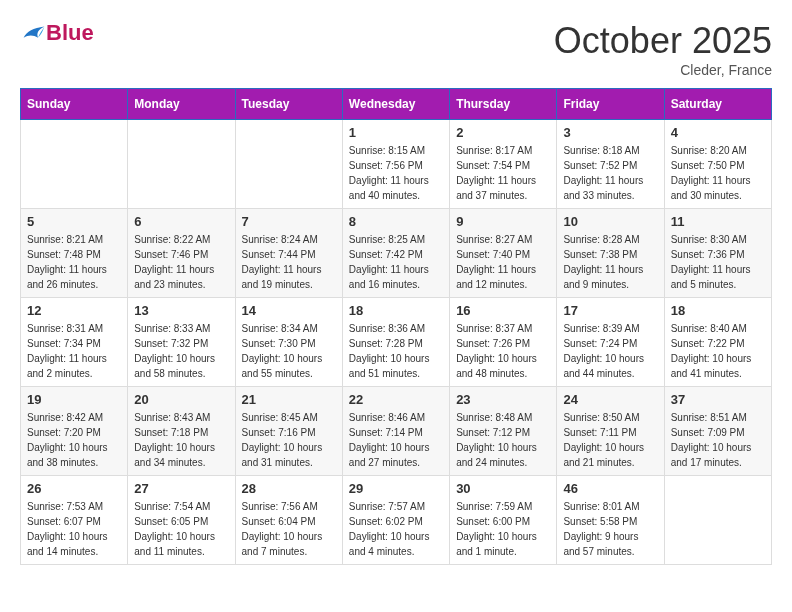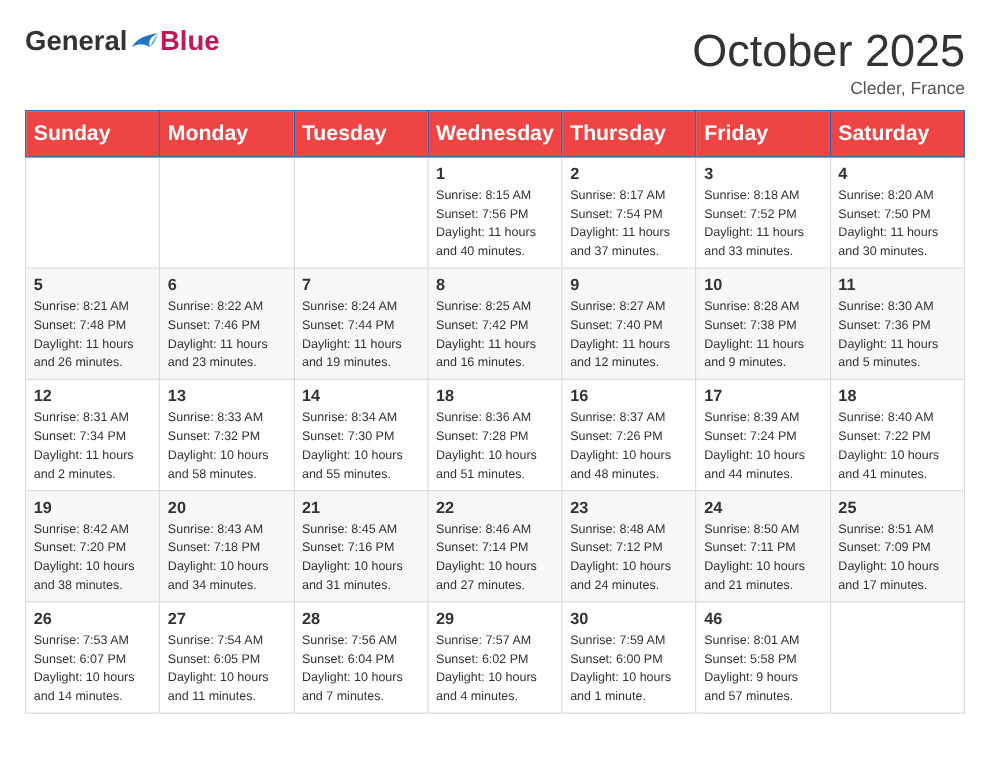--- a/index.html
+++ b/index.html
@@ -52,23 +52,23 @@
       font-size: 14px;
       color: #555;
       text-align: right;
     }
     .calendar {
       width: 100%;
       border-collapse: collapse;
       border: 1px solid #ccc;
     }
     .calendar th {
-      background-color: #ef4444;
+      background-color: #a21caf;
       color: #fff;
-      font-size: 17px;
+      font-size: 12px;
       font-weight: bold;
       padding: 8px 6px;
       text-align: left;
       border: 1px solid #2a6bc0;
     }
     .calendar td {
       vertical-align: top;
       padding: 5px 6px;
       font-size: 10.5px;
       color: #333;
@@ -93,21 +93,20 @@
     .empty-cell {
       background: #fff;
     }
   </style>
 </head>
 <body>
 
 <div class="header">
   <div class="logo">
     <div class="logo-text">
-      <span class="logo-general">General</span>
       <svg class="logo-bird" viewBox="0 0 30 24" fill="none" xmlns="http://www.w3.org/2000/svg">
         <path d="M2 18 C6 10, 14 6, 28 4 C20 8, 18 12, 20 18 C14 14, 8 14, 2 18Z" fill="#2176c7"></path>
         <path d="M20 18 C22 12, 26 8, 28 4 C26 10, 24 14, 20 18Z" fill="#3ba0e0"></path>
       </svg>
       <span class="logo-blue">Blue</span>
     </div>
   </div>
   <div class="title-block">
     <div class="month-title">October 2025</div>
     <div class="subtitle">Cleder, France</div>
@@ -227,21 +226,21 @@
         </td>
         <td>
           <span class="day-number">23</span>
           <div class="day-info">Sunrise: 8:48 AM<br>Sunset: 7:12 PM<br>Daylight: 10 hours and 24 minutes.</div>
         </td>
         <td>
           <span class="day-number">24</span>
           <div class="day-info">Sunrise: 8:50 AM<br>Sunset: 7:11 PM<br>Daylight: 10 hours and 21 minutes.</div>
         </td>
         <td>
-          <span class="day-number">25</span>
+          <span class="day-number">37</span>
           <div class="day-info">Sunrise: 8:51 AM<br>Sunset: 7:09 PM<br>Daylight: 10 hours and 17 minutes.</div>
         </td>
       </tr>
       <tr>
         <td>
           <span class="day-number">26</span>
           <div class="day-info">Sunrise: 7:53 AM<br>Sunset: 6:07 PM<br>Daylight: 10 hours and 14 minutes.</div>
         </td>
         <td>
           <span class="day-number">27</span>

